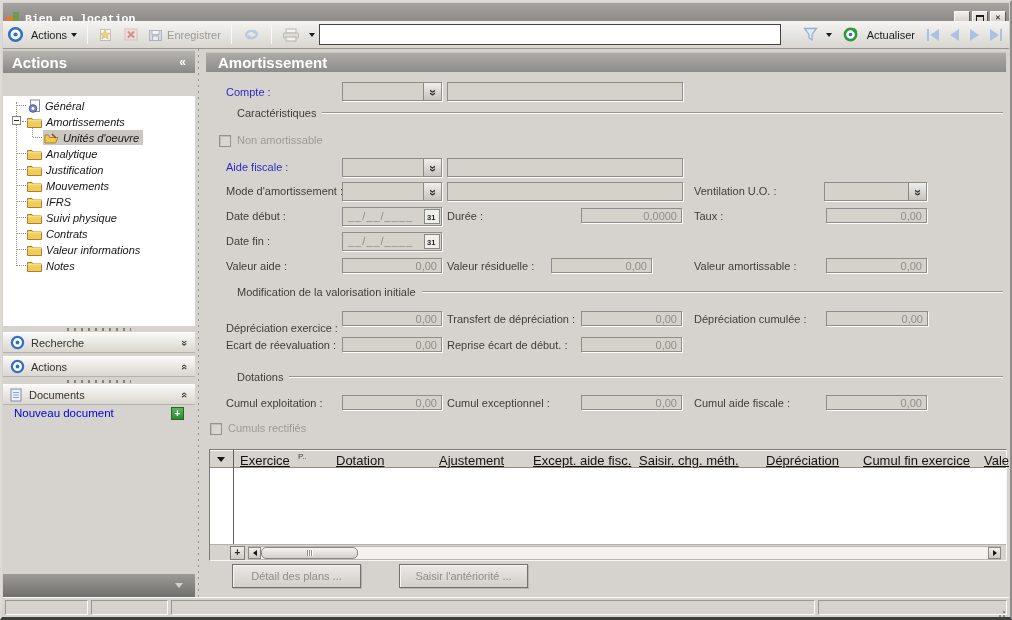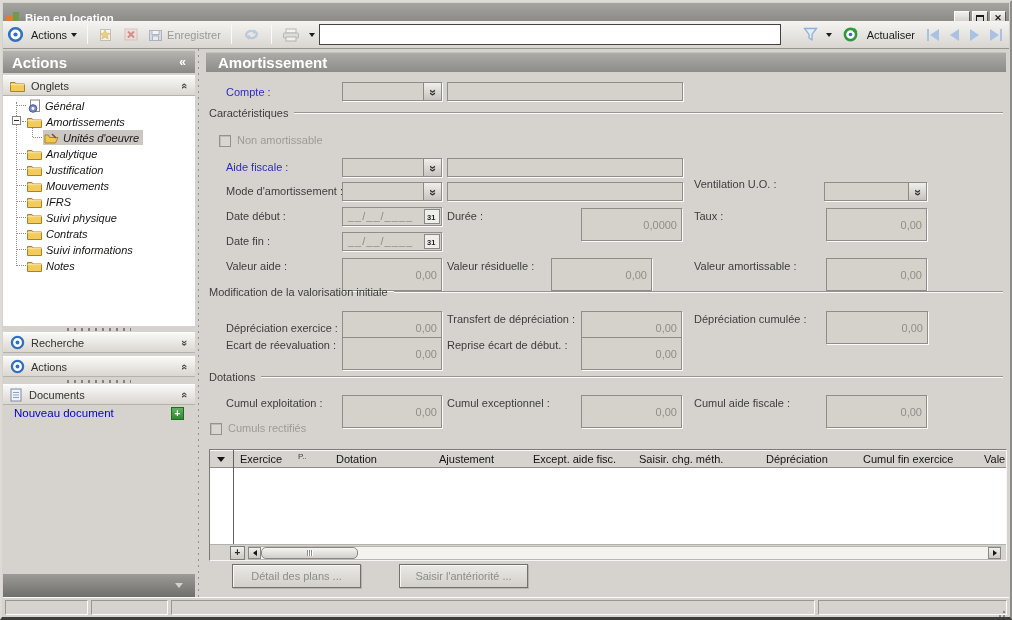--- a/index.html
+++ b/index.html
@@ -5,21 +5,21 @@
   * { box-sizing: border-box; margin: 0; padding: 0; }
   html,body { background:#fff; }
   body { font-family:"Liberation Sans", sans-serif; font-size:11px; color:#3e3d3b; }
 
   .win { position:relative; width:1012px; height:620px; background:#d6d3ce;
          border-top:2px solid #dedbd6; border-left:2px solid #dedbd6;
          border-right:2px solid #8f8d89; border-bottom:3px solid #403e3d; overflow:hidden; }
 
   
   .titlebar { position:absolute; left:1px; top:1px; right:1px; height:30px;
-              background:linear-gradient(#a6a4a1,#7d7b78); display:flex; align-items:center; padding:0 3px; }
+              background:linear-gradient(#a6a4a1,#7d7b78); display:flex; align-items:center; padding:0 3px;font-family:Liberation Mono, monospace; }
   .appicon { position:relative; width:15px; height:14px; margin-right:4px; }
   .appicon .sq1 { position:absolute; left:0; bottom:1px; width:7px; height:8px; background:#e07b3c; }
   .appicon .sq2 { position:absolute; left:7px; bottom:1px; width:6px; height:12px; background:#6f9b4d; }
   .wtitle { color:#fff; font-weight:bold; font-size:11.5px; flex:1; }
   .wbtn { width:16px; height:14px; margin-left:2px; background:linear-gradient(#f2f0ed,#ccc9c4);
           border:1px solid; border-color:#fcfbf9 #5c5a57 #5c5a57 #fcfbf9;
           display:flex; align-items:center; justify-content:center; }
   .g-min { width:7px; height:2px; background:#1b1b1b; margin-top:7px; }
   .g-max { width:8px; height:7px; border:1px solid #1b1b1b; border-top-width:2px; }
   .g-close { font-size:9px; font-weight:bold; color:#1b1b1b; line-height:9px; }
@@ -76,45 +76,45 @@
   .hsplit { position:absolute; left:50%; transform:translateX(-50%); width:64px; height:3px;
             background:repeating-linear-gradient(90deg,#81807c 0 2px,transparent 2px 7px); }
 
   
   .phead { position:absolute; left:4px; top:3px; right:3px; height:20px;
            background:linear-gradient(#adaba7,#8e8c88); border-top:1px solid #c6c4c0;
            color:#fff; font-weight:bold; font-size:15px; display:flex; align-items:center; padding:0 12px; }
   .lb { position:absolute; white-space:nowrap; font-size:11px; color:#3e3d3b; line-height:15px; }
   .lb.blue { color:#2b2bc4; }
   .lb.dis  { color:#9d9b96; }
-  .cap { position:absolute; display:flex; align-items:center; gap:6px; }
+  .cap { position:absolute; display:flex; align-items:center; gap:6px;margin-left:28px; }
   .cap span { font-size:11px; color:#3e3d3b; white-space:nowrap; }
   .capline { flex:1; height:2px; border-top:1px solid #96948f; border-bottom:1px solid #fbfaf8; }
-  .tb { position:absolute; height:33px; background:#d5d2cc; border:1px solid #8f8d89;
+  .tb { position:absolute; height:15px; background:#d5d2cc; border:1px solid #8f8d89;
         box-shadow:1px 1px 0 #fdfcfa; }
   .tb.h19 { height:19px; }
   .tb .val { position:absolute; right:4px; top:1px; bottom:1px; display:flex; align-items:center; color:#908e8a; }
   .combo { position:absolute; height:19px; background:#d5d2cc; border:1px solid #8f8d89; box-shadow:1px 1px 0 #fdfcfa; }
   .cbtn { position:absolute; right:0; top:0; bottom:0; width:18px;
           background:linear-gradient(#f0eeeb,#c7c4be); border-left:1px solid #8a8884;
           display:flex; align-items:center; justify-content:center; }
   .cbtn i { display:inline-block; transform:rotate(90deg); font-style:normal; font-weight:bold; font-size:12px; color:#393837; letter-spacing:-1px; }
   .mask { position:absolute; left:5px; top:2px; color:#8f8d89; letter-spacing:1px; font-size:11px; }
   .cal { position:absolute; right:1px; top:1px; bottom:1px; width:16px; background:#f0eeeb; border:1px solid #8a8884; }
   .cal .bar { height:3px; background:#c3402e; margin:1px 1px 0 1px; }
   .cal .day { font-size:7.5px; font-weight:bold; color:#222; text-align:center; line-height:9px; }
   .cb { width:12px; height:12px; background:#d9d6d1; border:1px solid #94928e; box-shadow:inset 1px 1px 0 #bfbcb7; display:inline-block; }
   .cbrow { position:absolute; display:flex; align-items:center; gap:6px; }
 
   
   .grid { position:absolute; left:7px; top:400px; width:798px; height:112px;
           border:1px solid; border-color:#7c7a76 #f7f6f4 #f7f6f4 #7c7a76; background:#fff; }
   .ghead { position:absolute; left:0; right:0; top:0; height:18px; background:#d6d3ce;
            border-bottom:1px solid #8e8c88; border-top:1px solid #fbfaf8; }
-  .gh-lb { position:absolute; top:2px; font-size:11px; color:#141312; white-space:nowrap; }
+  .gh-lb { position:absolute; top:2px; font-size:13px; color:#141312; white-space:nowrap;text-decoration:underline; }
   .gh-suffix { position:absolute; top:1px; font-size:8px; color:#44433f; }
   .selcol { position:absolute; left:0; top:0; bottom:16px; width:24px; border-right:1px solid #62605c; }
   .seltri { position:absolute; left:7px; top:7px; width:0; height:0;
             border-left:4px solid transparent; border-right:4px solid transparent; border-top:5px solid #161514; }
   .gfoot { position:absolute; left:0; right:0; bottom:0; height:16px; background:#d6d3ce; border-top:1px solid #b3b1ac; }
   .minibtn { position:absolute; left:20px; top:1px; width:15px; height:14px;
              background:linear-gradient(#f1efec,#ccc9c3); border:1px solid #7e7c78; text-align:center;
              line-height:12px; font-weight:bold; font-size:10px; color:#2c2b29; }
   .sbtrack { position:absolute; left:38px; right:5px; top:1px; height:14px; background:#f4f3f0;
              border:1px solid #b9b6b1; }
@@ -247,28 +247,20 @@
           <span class="navbar-line"></span>
         </span>
     </div>
   </div>
 
   <div class="sidebar">
     <div class="shead">
       <span>Actions</span>
       <span class="chev">«</span>
     </div>
-    <div class="sbar" style="top:26px">
-      <svg width="15" height="12">
-          <path d="M.5 2.5 H5 L6.5 4 H14.5 V11.5 H.5 Z" fill="#f3cb5b" stroke="#a9832a"></path>
-          <path d="M.5 4.7 H14.5" stroke="#fce8a8"></path>
-        </svg>
-      <span>Onglets</span>
-      <span class="chev"><span class="rot-up">«</span></span>
-    </div>
 
     <div class="tree">
       <span class="dotv" style="left:13px; top:6px; height:164px"></span>
       <span class="doth" style="left:14px; top:9px;  width:9px"></span>
       <span class="doth" style="left:19px; top:25px; width:4px"></span>
       <span class="dotv" style="left:29px; top:28px; height:13px"></span>
       <span class="doth" style="left:30px; top:41px; width:9px"></span>
       <span class="doth" style="left:14px; top:57px;  width:9px"></span>
       <span class="doth" style="left:14px; top:73px;  width:9px"></span>
       <span class="doth" style="left:14px; top:89px;  width:9px"></span>
@@ -343,21 +335,21 @@
             <path d="M.5 2.5 H5 L6.5 4 H14.5 V11.5 H.5 Z" fill="#f3cb5b" stroke="#a9832a"></path>
             <path d="M.5 4.7 H14.5" stroke="#fce8a8"></path>
           </svg>
         <span class="ti-lb">Contrats</span>
       </div>
       <div class="ti" style="left:23px; top:146px">
         <svg width="15" height="12">
             <path d="M.5 2.5 H5 L6.5 4 H14.5 V11.5 H.5 Z" fill="#f3cb5b" stroke="#a9832a"></path>
             <path d="M.5 4.7 H14.5" stroke="#fce8a8"></path>
           </svg>
-        <span class="ti-lb">Suivi informations</span>
+        <span class="ti-lb">Valeur informations</span>
       </div>
       <div class="ti" style="left:23px; top:162px">
         <svg width="15" height="12">
             <path d="M.5 2.5 H5 L6.5 4 H14.5 V11.5 H.5 Z" fill="#f3cb5b" stroke="#a9832a"></path>
             <path d="M.5 4.7 H14.5" stroke="#fce8a8"></path>
           </svg>
         <span class="ti-lb">Notes</span>
       </div>
     </div>
 
@@ -427,21 +419,21 @@
       </div>
     <div class="tb h19" style="left:245px; top:109px; width:236px"></div>
 
     <span class="lb" style="left:24px; top:135px">Mode d'amortissement :</span>
     <div class="combo" style="left:140px; top:133px; width:100px">
         <span class="cbtn">
           <i>»</i>
         </span>
       </div>
     <div class="tb h19" style="left:245px; top:133px; width:236px"></div>
-    <span class="lb" style="left:492px; top:128px">Ventilation U.O. :</span>
+    <span class="lb" style="left:492px; top:135px">Ventilation U.O. :</span>
     <div class="combo" style="left:622px; top:133px; width:103px">
         <span class="cbtn">
           <i>»</i>
         </span>
       </div>
 
     <span class="lb" style="left:24px; top:160px">Date début :</span>
     <div class="tb h19" style="left:140px; top:158px; width:100px">
       <span class="mask">__/__/____</span>
       <span class="cal"><i class="bar"></i><span class="day">31</span></span>

